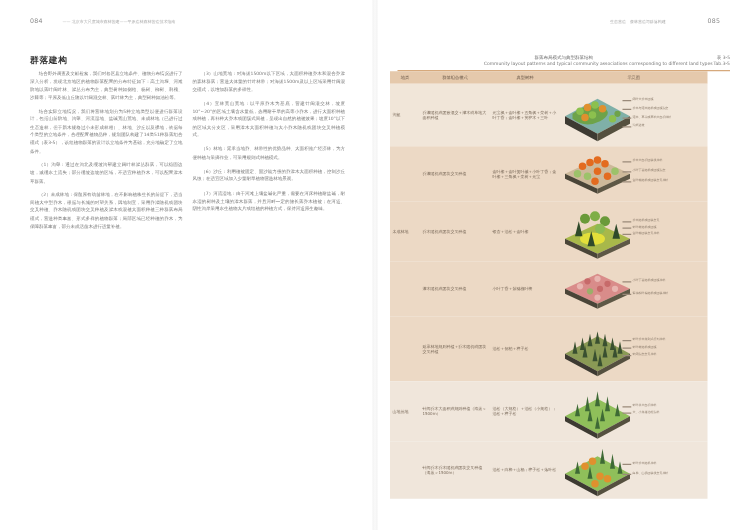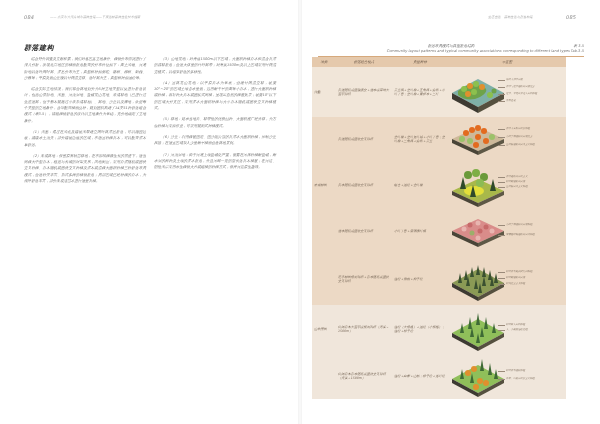--- a/index.html
+++ b/index.html
@@ -1,17 +1,17 @@
 <!DOCTYPE html>
 <html><head>
 <meta charset="utf-8">
 <style>
   html,body{margin:0;padding:0;}
   body{width:600px;height:424px;background:#ffffff;position:relative;overflow:hidden;font-family:"DejaVu Sans",sans-serif;color:#555;}
-  .page{position:absolute;top:0;height:404px;font-style:italic;}
+  .page{position:absolute;top:0;height:404px;}
   .left{left:0;width:300px;}
   .right{left:300px;width:300px;}
   .gutter{position:absolute;left:298px;top:0;width:4px;height:424px;background:linear-gradient(to right,#f2f2f2,#fafafa,#f2f2f2);}
   .pno{position:absolute;top:14px;font-size:5px;color:#888;letter-spacing:.2px;}
   .runhead{position:absolute;top:15px;font-size:3.2px;color:#aaa;white-space:nowrap;}
   .sec-title{position:absolute;left:24px;top:43px;font-size:7px;font-weight:bold;color:#333;letter-spacing:.5px;}
   .col{position:absolute;font-size:3.6px;line-height:6.3px;color:#777;text-align:justify;}
   .col p{margin:0 0 5px 0;text-indent:7px;}
   .cap{position:absolute;top:44px;left:18px;width:266px;}
   .cap-cn{font-size:3.6px;color:#666;text-align:center;}

